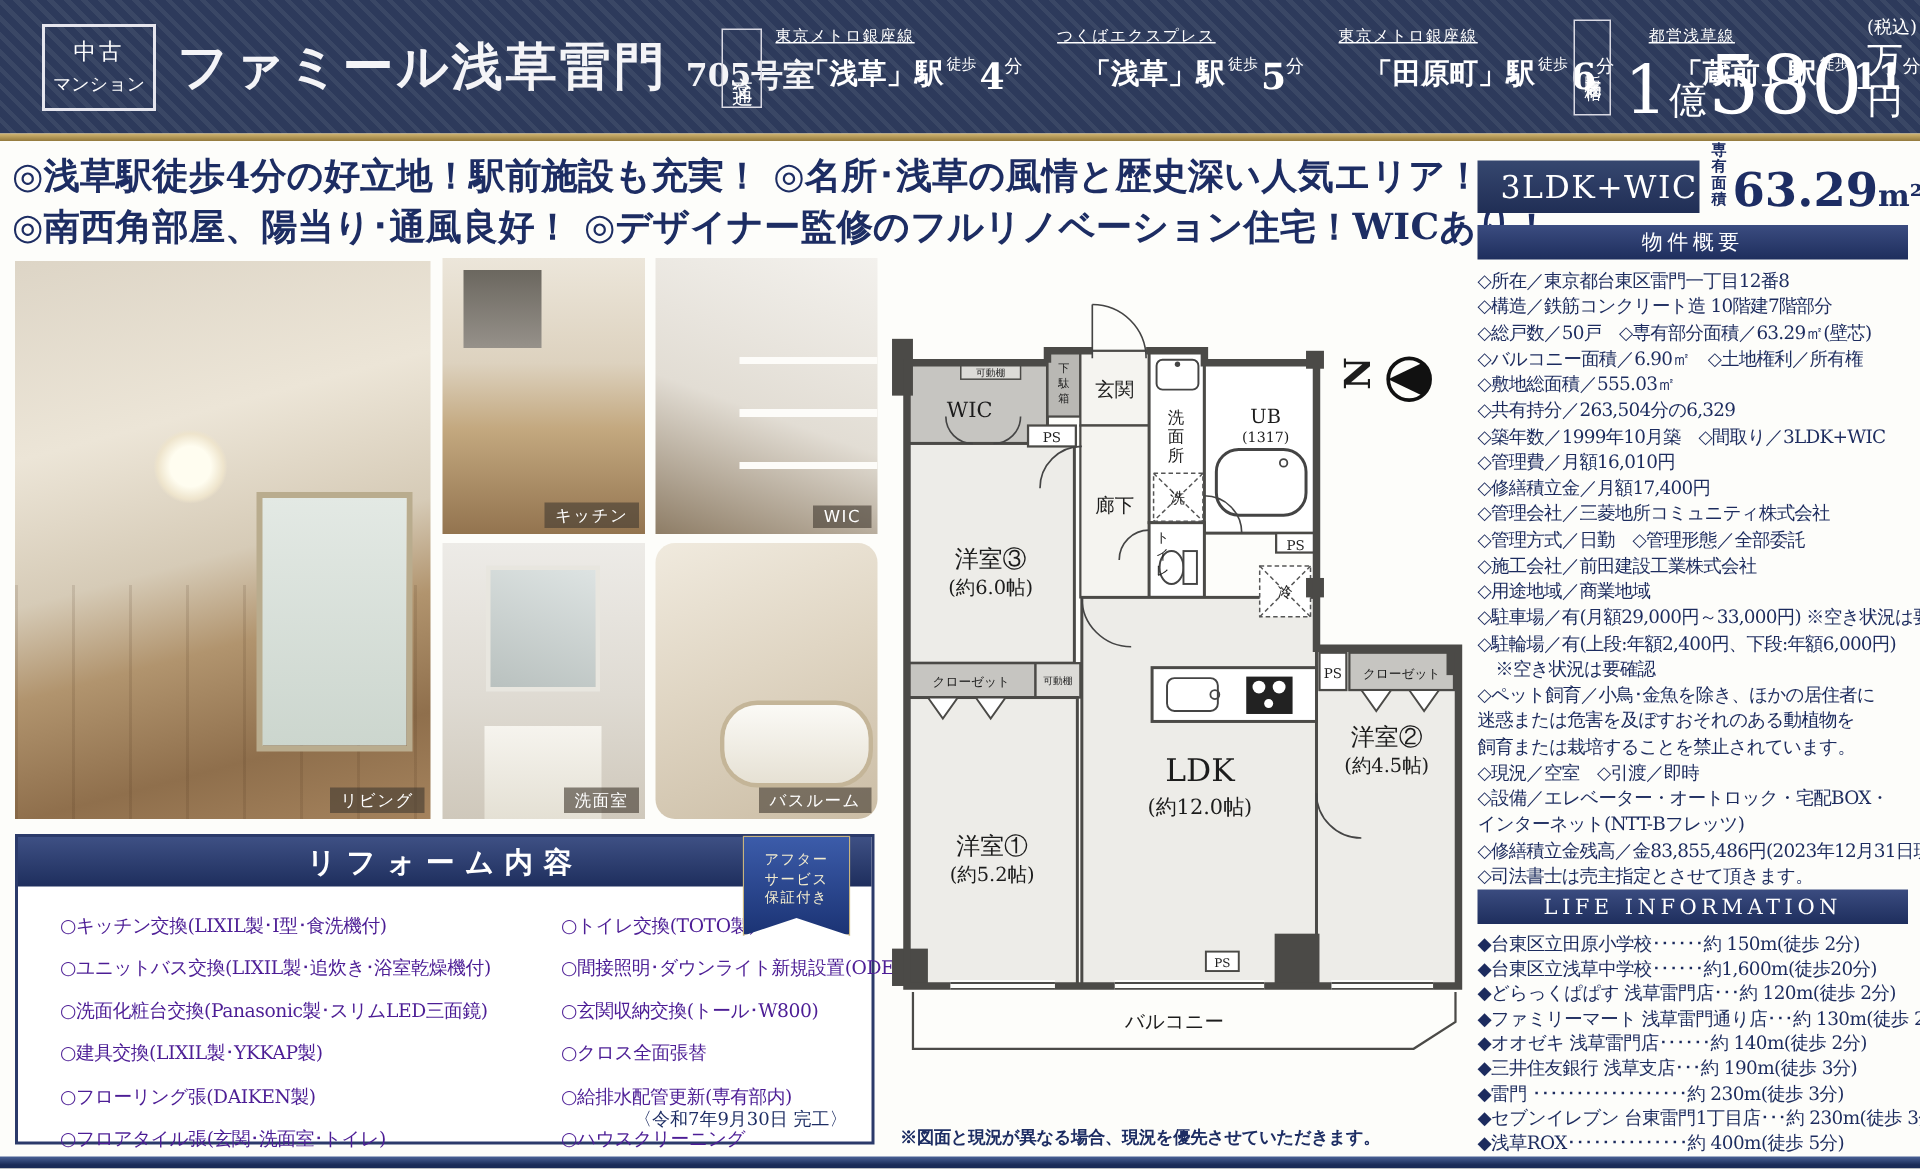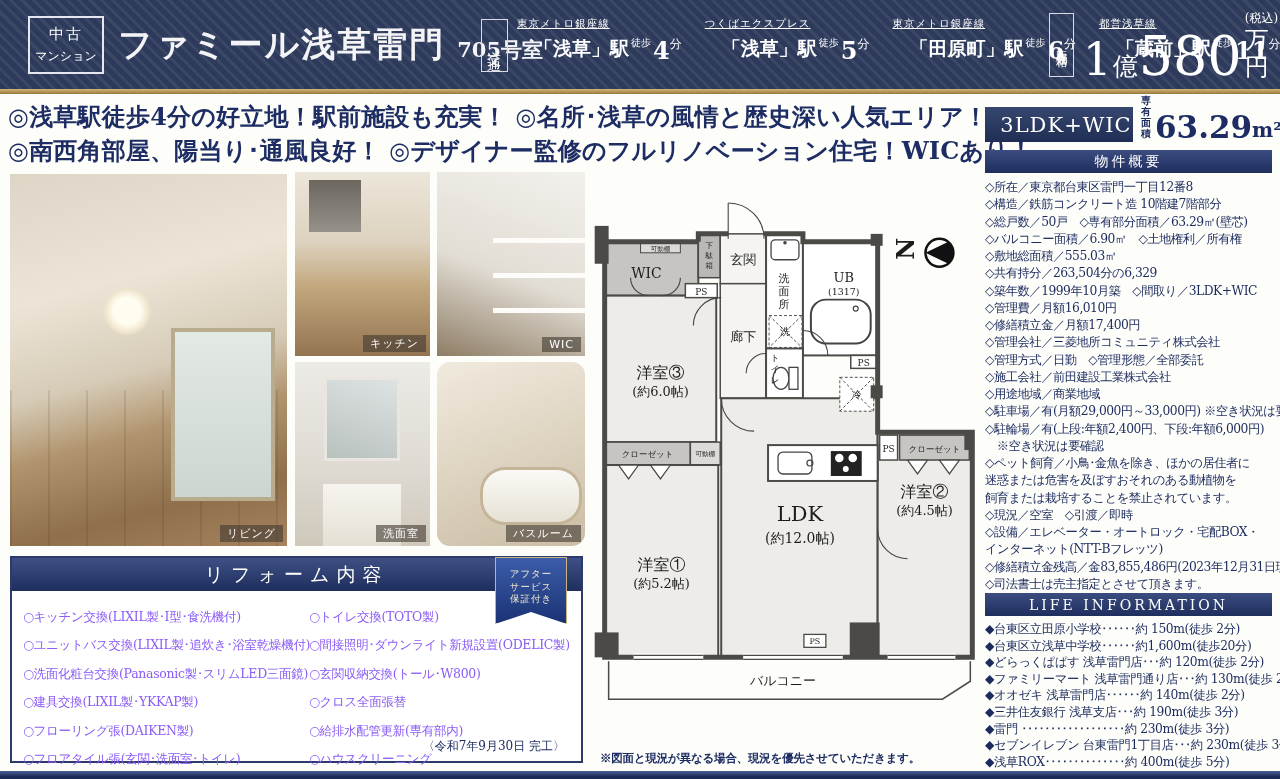--- a/index.html
+++ b/index.html
@@ -74,27 +74,27 @@
   .ph-bath { left:437px; top:362px; width:148px; height:184px;
     background:linear-gradient(160deg,#f0eade 0%,#e0d6c4 45%,#cbbda5 100%);border-radius:13px; }
   .ph-bath .tub { position:absolute; right:6px; bottom:24px; width:96px; height:52px;
     border-radius:22px; background:linear-gradient(180deg,#fbfaf6,#e6e1d4); box-shadow:0 0 0 3px #c4b598; }
 
   
   .reform { position:absolute; left:10px; top:556px; width:573px; height:207px;
     border:2px solid #2b3a6a; background:#fff; }
   .reform-hd { position:absolute; left:0; top:0; width:100%; height:33px;
     background:linear-gradient(180deg,#3e5084,#1e2e5d); color:#fff; display:flex;
-    align-items:center; justify-content:center; font-size:19px; font-weight:normal; letter-spacing:7px; }
+    align-items:center; justify-content:center; font-size:19px; font-weight:bold; letter-spacing:7px; }
   .ribbon { position:absolute; right:14px; top:-1px; width:72px; height:67px; z-index:3;
     background:linear-gradient(180deg,#3c5caa,#1b3374); border:1px solid #c8b47e;
     clip-path:polygon(0 0,100% 0,100% 100%,50% 82%,0 100%);
     color:#f3ecce; display:flex; flex-direction:column; align-items:center; padding-top:10px;
     font-size:9.5px; line-height:12.5px; letter-spacing:1px; }
-  .reform-cols { position:absolute; left:11px; top:45px; right:10px; display:flex; color:#8b5cf6; }
+  .reform-cols { position:absolute; left:28px; top:45px; right:10px; display:flex; color:#4c1d95;gap:48px; }
   .rcol { display:flex; flex-direction:column; }
   .rcol-left { width:286px; }
   .rcol-right { flex:1; }
   .rcol div { height:28.5px; display:flex; align-items:center; font-size:12.5px;
     letter-spacing:-0.3px; white-space:nowrap; }
   .completion { position:absolute; right:16px; bottom:6px; font-size:12px; color:#1d2d63; }
 
   
   .plan { position:absolute; left:588px; top:196px; width:392px; height:550px; }
   .plan svg { width:100%; height:100%; }

